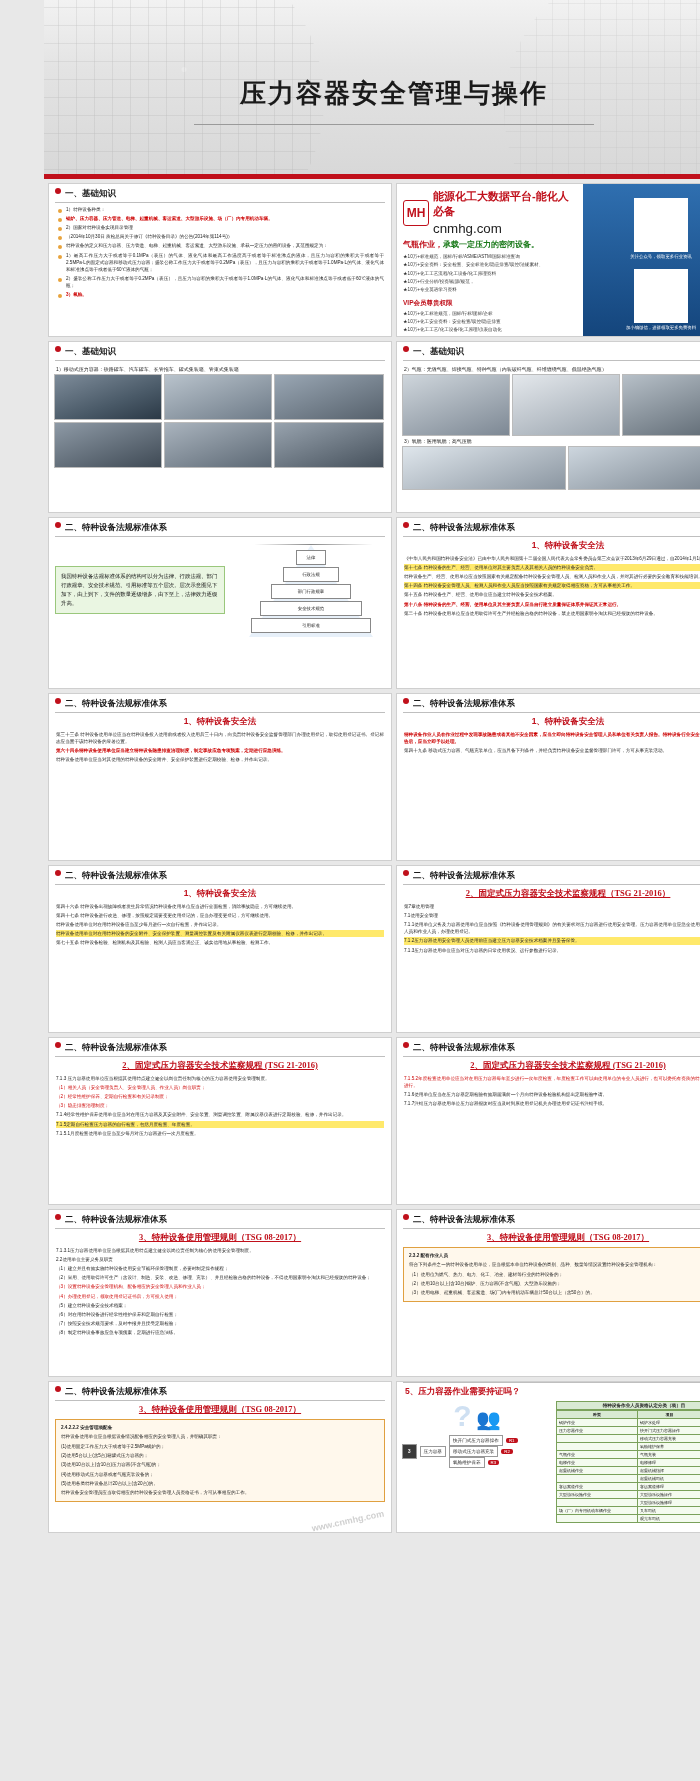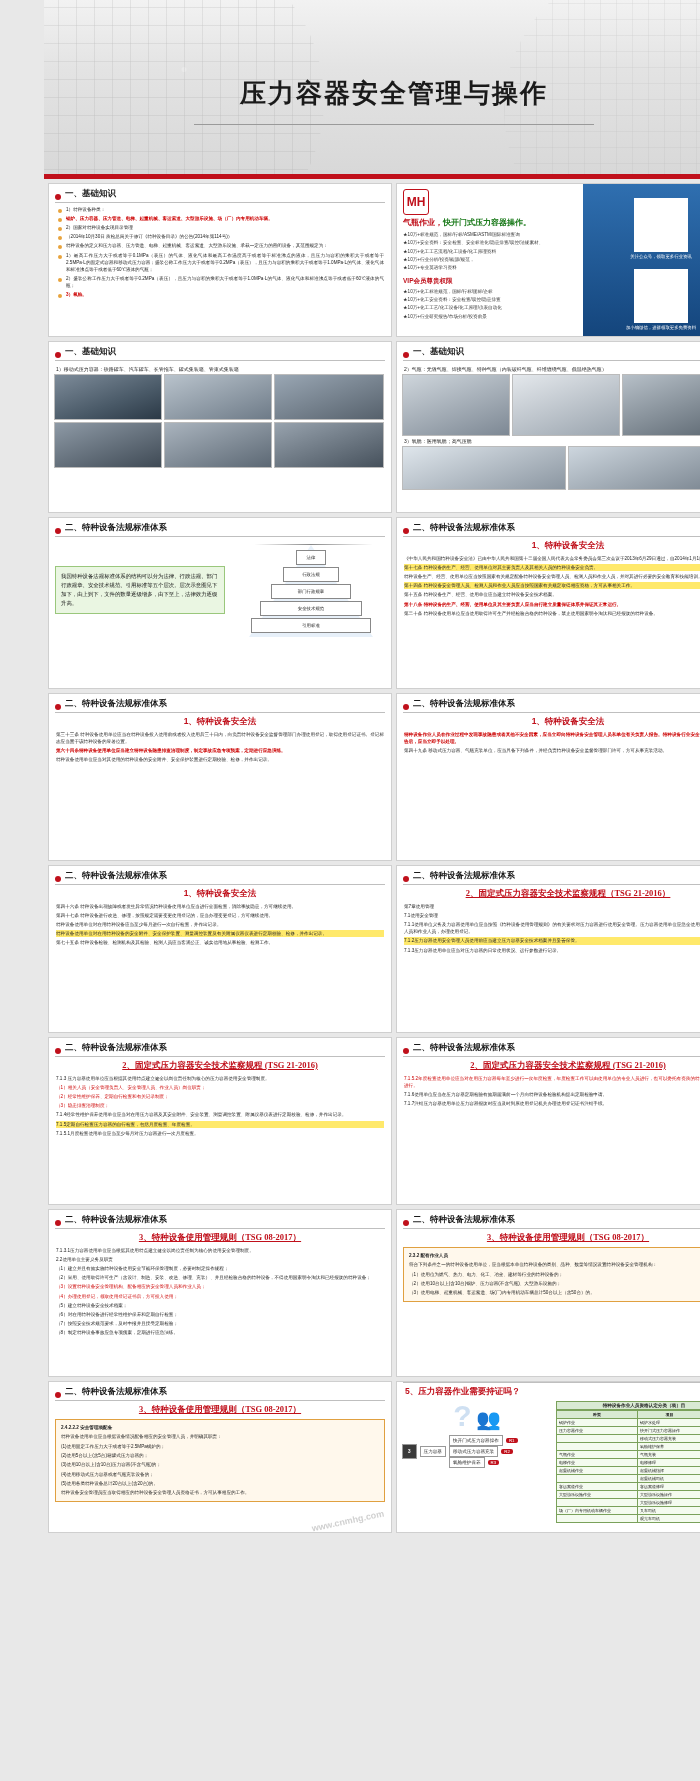--- a/index.html
+++ b/index.html
@@ -54,21 +54,21 @@
   .slide {
     width:344px; background:#fff; position:relative;
     border:1px solid #cfcfcf; overflow:hidden;
   }
   .slide.h1 { height:154px; }
   .slide.h2 { height:172px; }
   .slide.h3 { height:168px; }
   .slide.h4 { height:152px; }
 
   .s-head {
-    display:flex; align-items:flex-end; gap:4px;
+    display:flex; align-items:flex-start; gap:4px;
     padding:4px 0 2px 6px;
   }
   .s-head .dot {
     width:6px;height:6px;border-radius:50%;background:#c0101b;flex:none;
   }
   .s-head .t { font-size:8.5px; font-weight:bold; color:#1a1a1a; }
   .s-underline { height:1px; background:#bfbfbf; margin:0 6px 3px 6px; }
   .s-sub {
     text-align:center; font-size:8.5px; font-weight:bold; color:#c0101b;
     margin:2px 0 3px 0;
@@ -199,23 +199,27 @@
       </div>
     </div>
 
     <div class="slide h1">
       <div class="ad">
         <div class="left">
           <div class="ad-head">
             <div class="ad-logo">
               <span>MH</span>
             </div>
+            <div>
+              <div class="ad-title">能源化工大数据平台-能化人必备</div>
+              <small>cnmhg.com</small>
+            </div>
           </div>
           <div class="ad-slogan">
-            <span>气瓶作业，</span><span class="g">快开门式压力容器操作。</span>
+            <span>气瓶作业，</span><span class="g">承载一定压力的密闭设备。</span>
           </div>
           <div class="ad-body">
             <p>★10万+标准规范，国标/行标/ASME/ASTM/国际标准查询</p>
             <p>★10万+安全资料：安全检查、安全标准化/隐患排查/双控/法规素材、</p>
             <p>★10万+化工工艺流程/化工设备/化工原理资料</p>
             <p>★10万+行业分析/投资/能源/规范，</p>
             <p>★10万+专业英语学习资料</p>
           </div>
           <div class="vip">VIP会员尊贵权限</div>
           <div class="ad-body">

